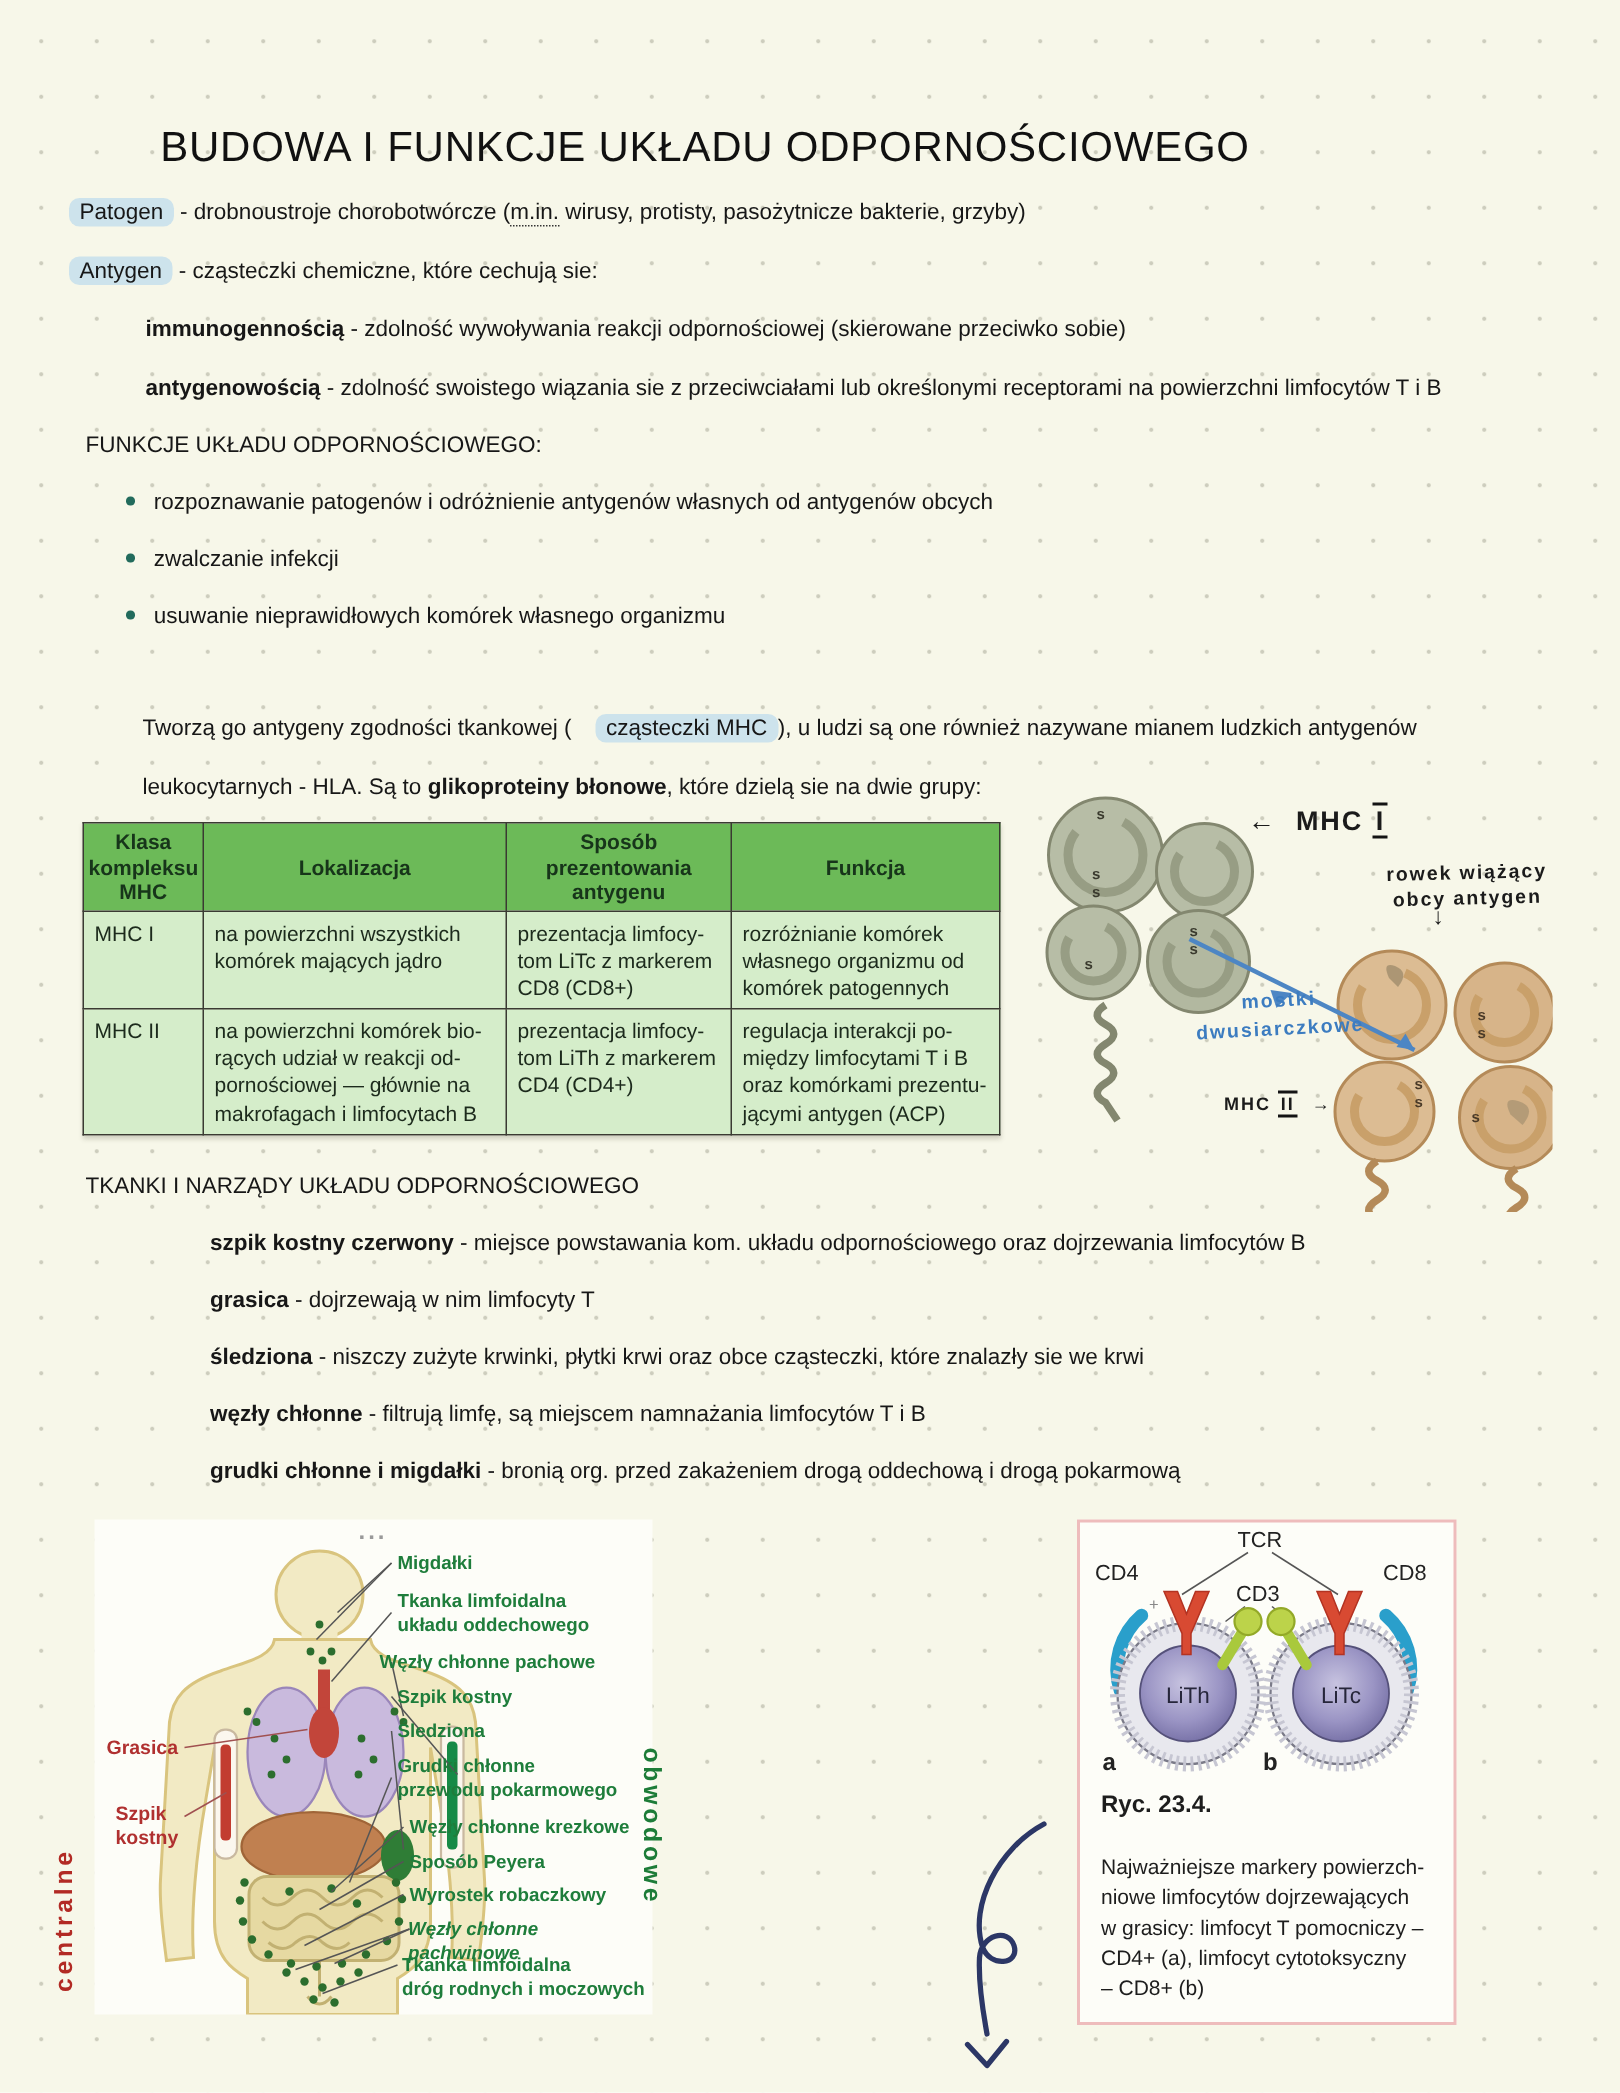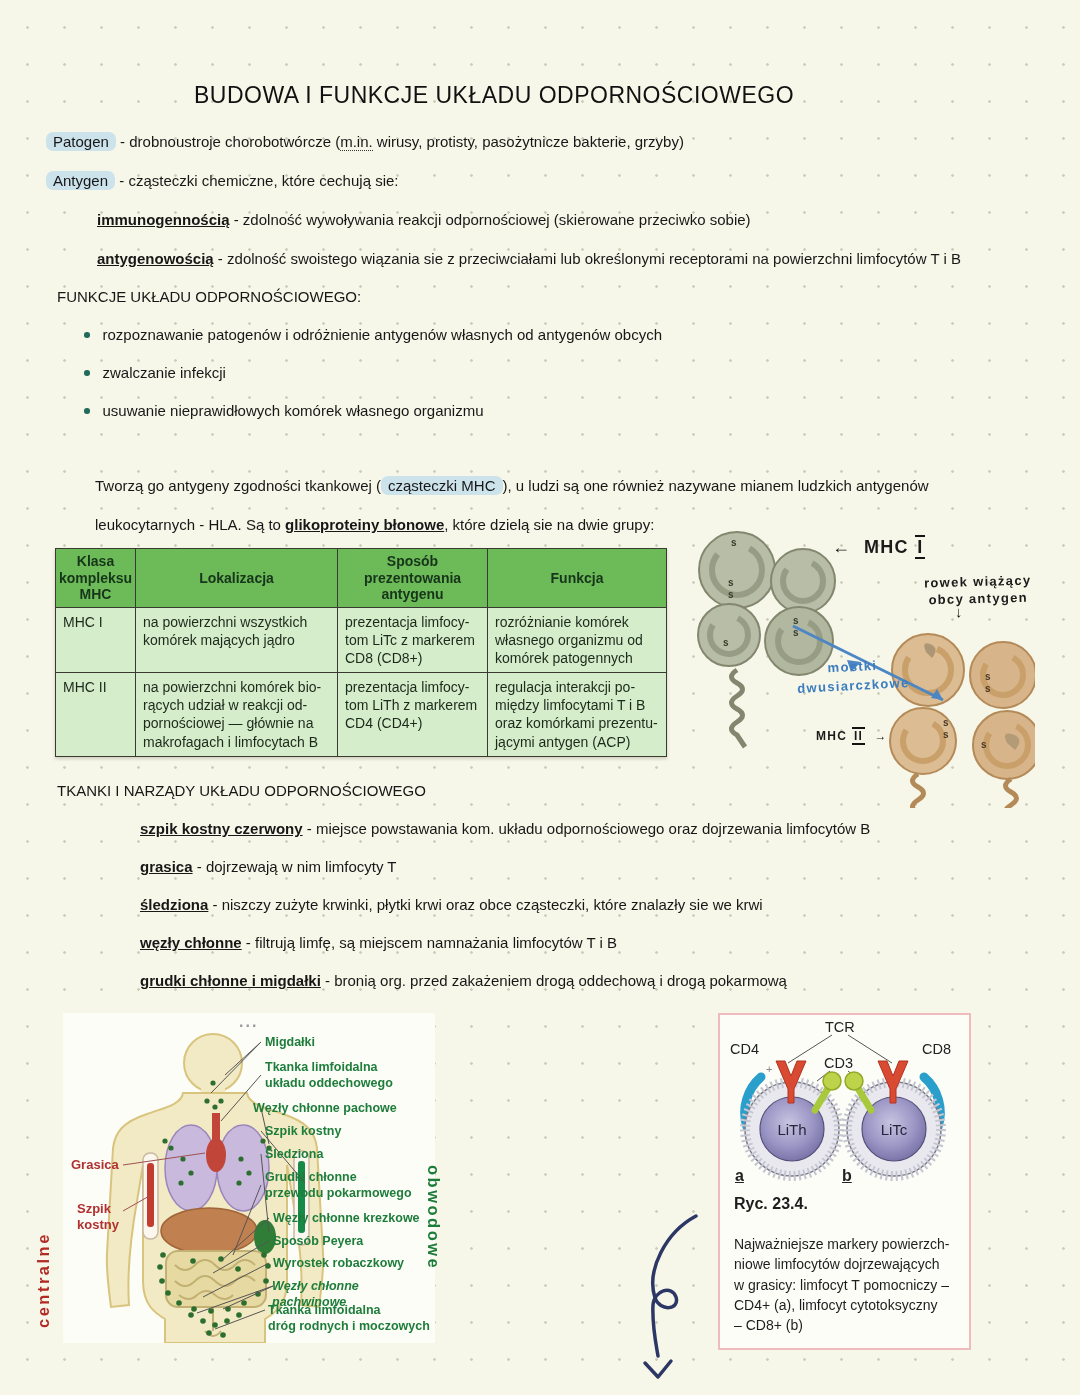--- a/index.html
+++ b/index.html
@@ -3,21 +3,21 @@
 <meta charset="utf-8">
 <style>
   html,body{margin:0;padding:0;}
   body{width:1080px;height:1395px;position:relative;font-family:"Liberation Sans",sans-serif;overflow:hidden;}
   .page{position:absolute;inset:0;background-color:#f7f7e9;
     background-image:radial-gradient(circle,#cdcdbd 1.2px,rgba(0,0,0,0) 1.5px);
     background-size:37px 37px;background-position:9px 9px;}
   .abs{position:absolute;}
   .tline{position:absolute;font-size:15px;color:#171717;white-space:nowrap;}
   .hl{background:#cde3ec;border-radius:7px;padding:1px 7px;margin-left:-7px;}
-  .b{font-weight:bold;text-decoration:underline;}
+  .b{font-weight:bold;}
   .dotted-u{border-bottom:1.6px dotted #333;padding-bottom:0px;}
   .bdot{display:inline-block;width:5.5px;height:5.5px;border-radius:50%;background:#226b5c;margin-right:13px;vertical-align:2.5px;}
   .pre{white-space:pre-line;}
   
   table.mhc{position:absolute;left:55px;top:548px;border-collapse:collapse;table-layout:fixed;width:611px;box-shadow:0 2px 3px rgba(90,90,70,.25);}
   table.mhc th{background:#6cba58;color:#17351a;font-weight:bold;font-size:14px;text-align:center;vertical-align:middle;
     border:1.6px solid #3a3a32;padding:4px 3px;white-space:pre-line;line-height:1.18;}
   table.mhc td{background:#d5edca;color:#1c2a1c;font-size:14px;border:1.6px solid #3a3a32;padding:5px 7px;vertical-align:top;white-space:pre-line;line-height:1.3;}
   
   .hand{font-weight:bold;letter-spacing:1.3px;color:#1b1b1b;}
@@ -32,21 +32,21 @@
   .diaglabel{position:absolute;color:#222;font-size:14.5px;}
   .caption{position:absolute;left:14px;top:180px;width:226px;color:#1d1d1d;}
   .caption .ct{font-weight:bold;font-size:16px;margin-bottom:21px;}
   .caption .cb{font-size:14px;line-height:1.45;white-space:pre-line;}
 </style>
 </head>
 <body>
 
 <div class="page">
 
-  <div class="abs" style="top:82px;left:0;width:940px;text-align:center;font-size:23px;letter-spacing:.5px;color:#111;padding-left:24px;">BUDOWA I FUNKCJE UKŁADU ODPORNOŚCIOWEGO</div>
+  <div class="abs" style="top:82px;left:0;width:940px;text-align:center;font-size:28px;letter-spacing:.5px;color:#111;">BUDOWA I FUNKCJE UKŁADU ODPORNOŚCIOWEGO</div>
 
   <div class="tline" style="left:53px;top:133px;">
     <span class="hl">Patogen</span><span> - drobnoustroje chorobotwórcze (</span><span class="dotted-u">m.in.</span><span> wirusy, protisty, pasożytnicze bakterie, grzyby)</span>
   </div>
   <div class="tline" style="left:53px;top:172px;">
     <span class="hl">Antygen</span><span> - cząsteczki chemiczne, które cechują sie:</span>
   </div>
   <div class="tline" style="left:97px;top:211px;">
     <span class="b">immunogennością</span><span> - zdolność wywoływania reakcji odpornościowej (skierowane przeciwko sobie)</span>
   </div>
@@ -59,21 +59,21 @@
     <span class="bdot"></span><span>rozpoznawanie patogenów i odróżnienie antygenów własnych od antygenów obcych</span>
   </div>
   <div class="tline" style="left:84px;top:364px;">
     <span class="bdot"></span><span>zwalczanie infekcji</span>
   </div>
   <div class="tline" style="left:84px;top:402px;">
     <span class="bdot"></span><span>usuwanie nieprawidłowych komórek własnego organizmu</span>
   </div>
 
   <div class="tline" style="left:95px;top:477px;">
-    <span>Tworzą go antygeny zgodności tkankowej (</span><span class="hl" style="margin-left:0;">cząsteczki MHC</span><span>), u ludzi są one również nazywane mianem ludzkich antygenów</span>
+    <span>Tworzą go antygeny zgodności tkankowej (</span><span class="hl" style="margin-left:16px;">cząsteczki MHC</span><span>), u ludzi są one również nazywane mianem ludzkich antygenów</span>
   </div>
   <div class="tline" style="left:95px;top:516px;">
     <span>leukocytarnych - HLA. Są to </span><span class="b">glikoproteiny błonowe</span><span>, które dzielą sie na dwie grupy:</span>
   </div>
 
   <table class="mhc">
     <colgroup>
         <col style="width:80px">
         <col style="width:202px">
         <col style="width:150px">

